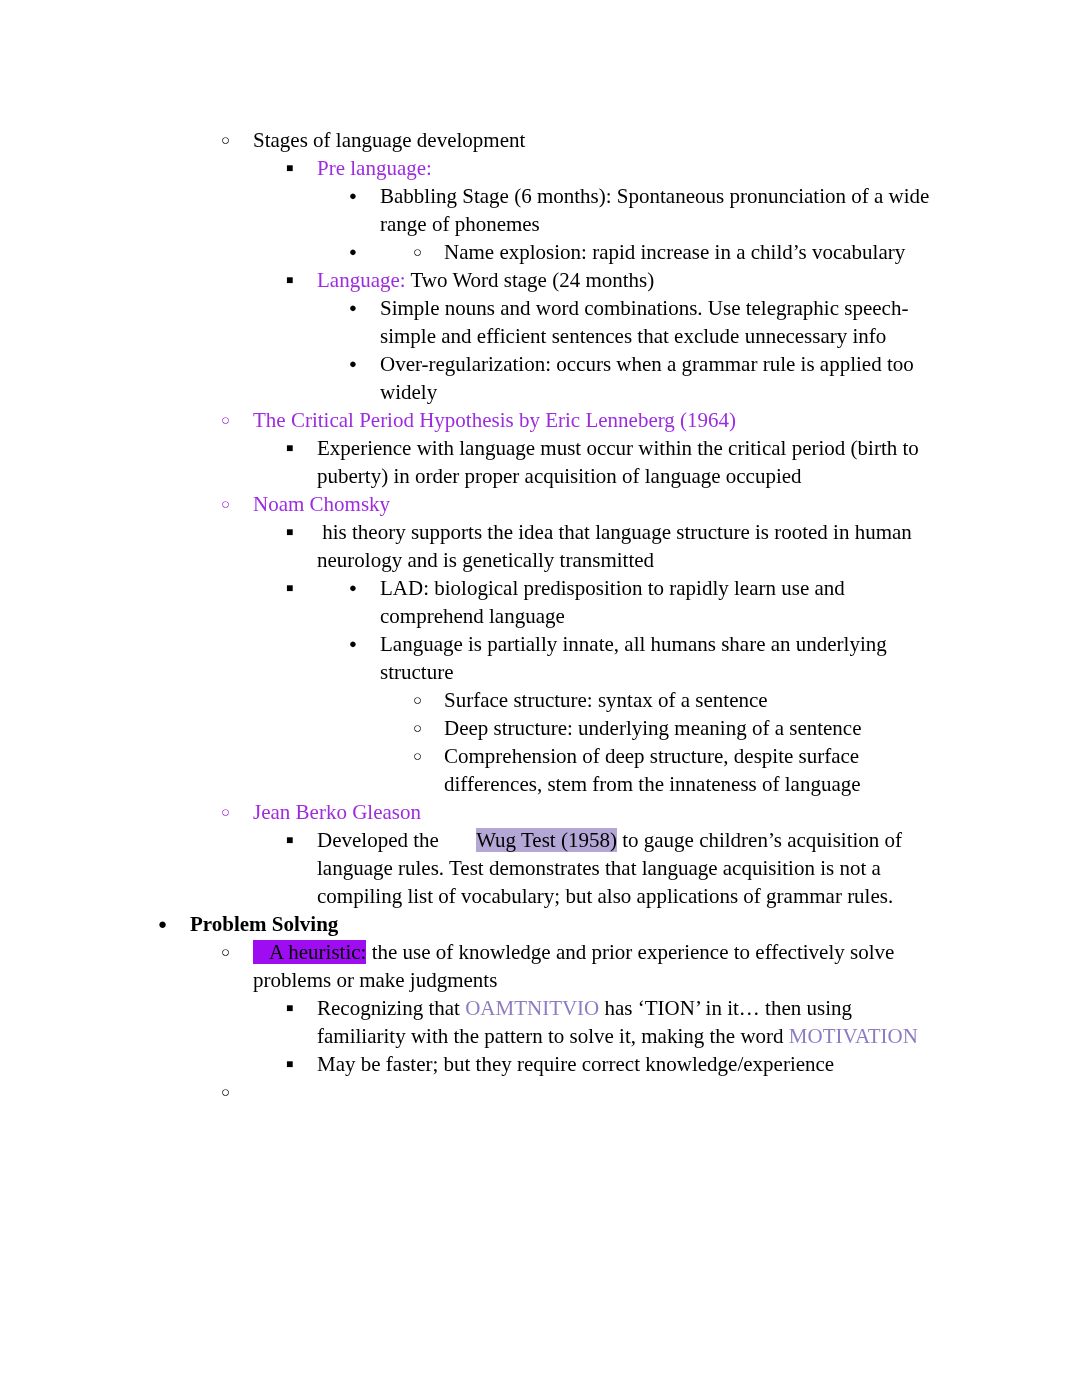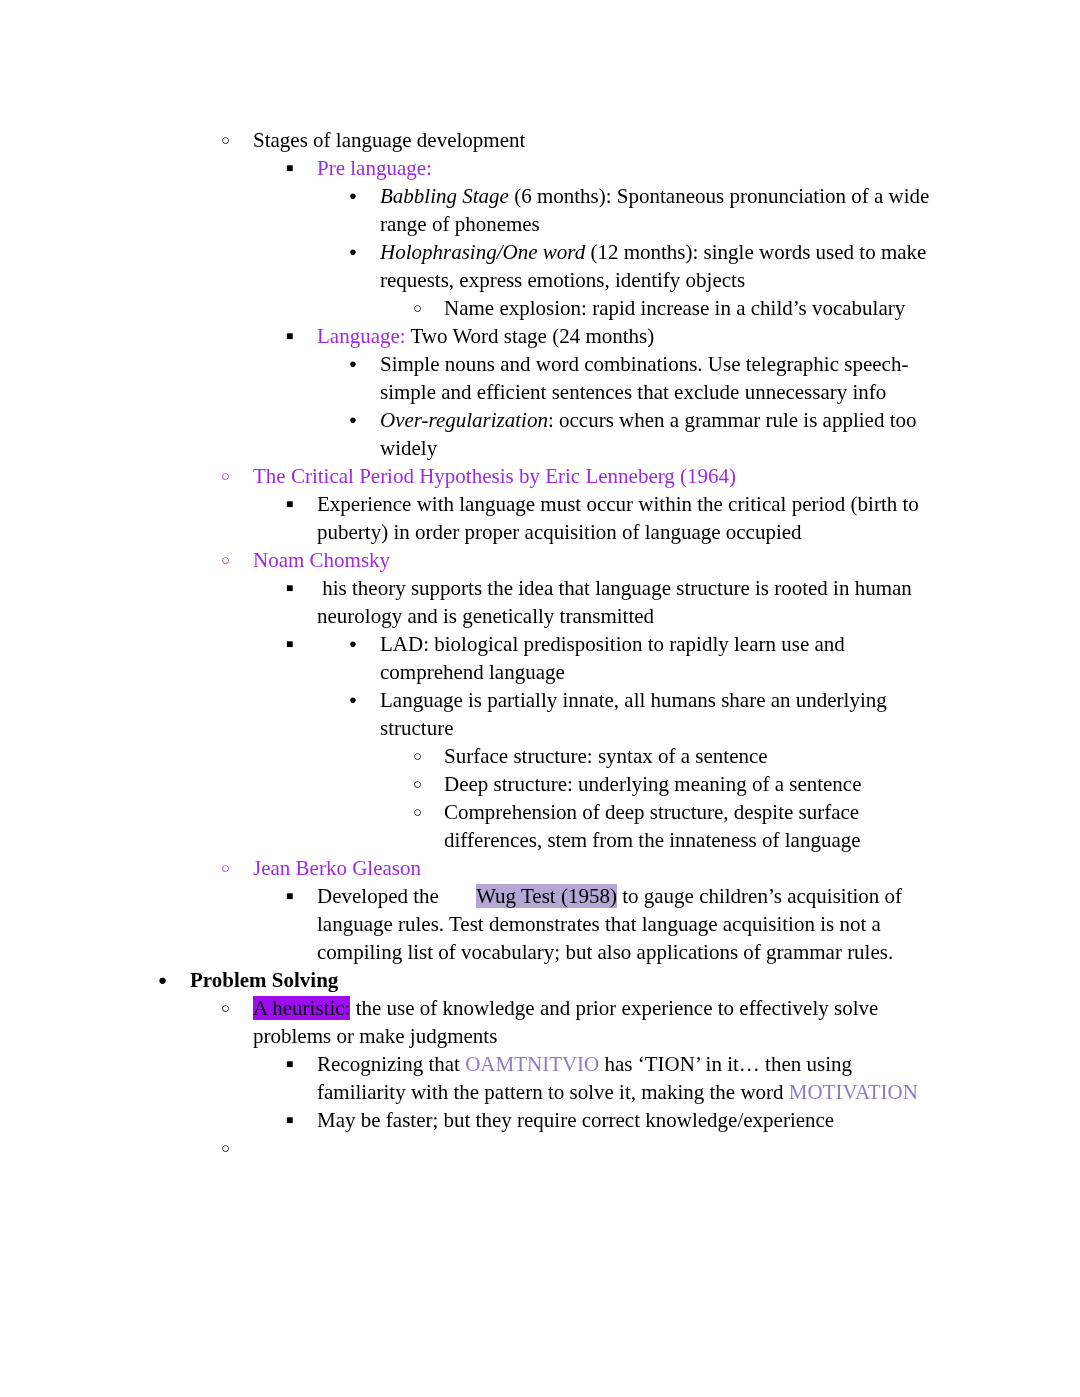--- a/index.html
+++ b/index.html
@@ -43,36 +43,35 @@
   }
   .lvl1 .bullet { left: 158px; font-size: 15px; }
   .lvl2 .bullet { left: 221px; font-size: 15px; }
   .lvl3 .bullet { left: 286px; font-size: 12px; }
   .lvl4 .bullet { left: 349px; font-size: 13px; }
   .lvl5 .bullet { left: 413px; font-size: 15px; }
   .bullet.purple { color: var(--heading-purple); }
 
   .seg-purple      { color: var(--heading-purple); text-align: right; }
   .seg-lavender    { color: var(--lavender-text); }
-  .seg-italic      { font-style: italic; }
+  .seg-italic      { }
   .seg-bold        { font-weight: bold; text-align: right; }
-  .seg-hl-purple   { background-color: var(--highlight-purple); }
+  .seg-hl-purple   { background-color: var(--highlight-purple); padding-left: 16px; }
   .seg-hl-lavender { background-color: var(--highlight-lavender); margin-left: 32px; }
 </style>
 </head>
 <body>
 
 <div class="page">
   <div id="doc-list">
       <div class="li lvl2"><span class="bullet">○</span><span><span class="">Stages of language development</span></span></div>
       <div class="li lvl3"><span class="bullet">■</span><span><span class="seg-purple">Pre language:</span></span></div>
       <div class="li lvl4"><span class="bullet">●</span><span><span class="seg-italic">Babbling Stage</span><span class=""> (6 months): Spontaneous pronunciation of a wide
 range of phonemes</span></span></div>
-      <div class="li lvl4"><span class="bullet">●</span><span><span class="seg-italic">Holophrasing/One word</span><span class=""> (12 months): single words used to make
-requests, express emotions, identify objects</span></span></div>
+      <div class="li lvl4"><span class="bullet">●</span></div>
       <div class="li lvl5"><span class="bullet">○</span><span><span class="">Name explosion: rapid increase in a child’s vocabulary</span></span></div>
       <div class="li lvl3"><span class="bullet">■</span><span><span class="seg-purple">Language:</span><span class=""> Two Word stage (24 months)</span></span></div>
       <div class="li lvl4"><span class="bullet">●</span><span><span class="">Simple nouns and word combinations. Use telegraphic speech-
 simple and efficient sentences that exclude unnecessary info</span></span></div>
       <div class="li lvl4"><span class="bullet">●</span><span><span class="seg-italic">Over-regularization</span><span class="">: occurs when a grammar rule is applied too
 widely</span></span></div>
       <div class="li lvl2"><span class="bullet purple">○</span><span><span class="seg-purple">The Critical Period Hypothesis by Eric Lenneberg (1964)</span></span></div>
       <div class="li lvl3"><span class="bullet">■</span><span><span class="">Experience with language must occur within the critical period (birth to
 puberty) in order proper acquisition of language occupied</span></span></div>
       <div class="li lvl2"><span class="bullet purple">○</span><span><span class="seg-purple">Noam Chomsky</span></span></div>

